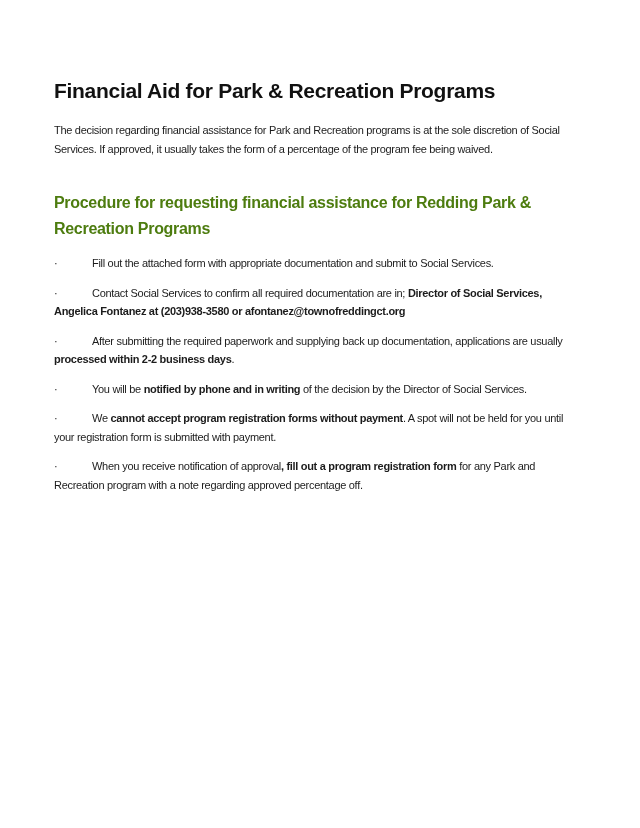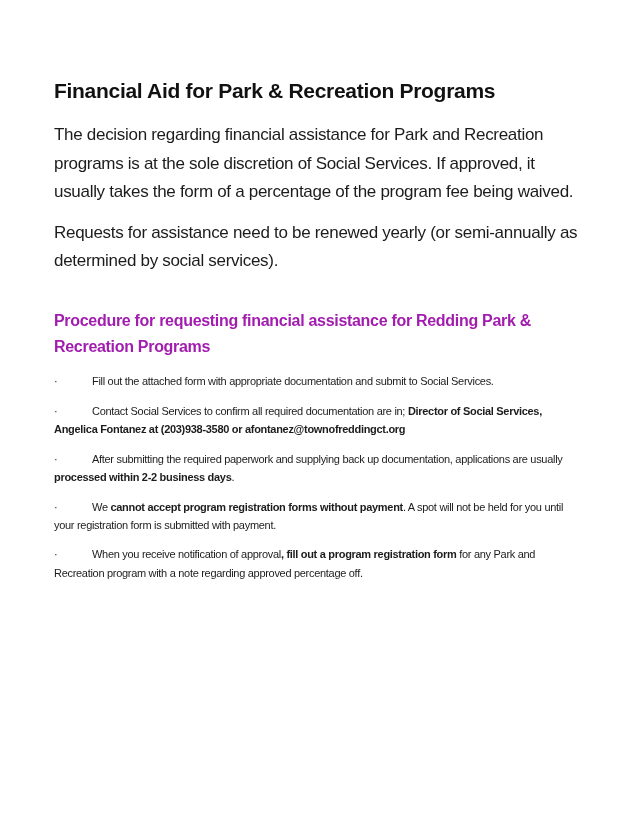--- a/index.html
+++ b/index.html
@@ -16,30 +16,30 @@
     overflow: hidden;
   }
   .doc-title {
     font-size: 21px;
     font-weight: 700;
     line-height: 1.25;
     margin: 0 0 17px 0;
     color: #111111;
   }
   .body-para {
-    font-size: 17px;
+    font-size: 11px;
     line-height: 1.68;
     margin: 0 0 12px 0;
   }
   .section-heading {
     font-size: 16px;
     font-weight: 700;
     line-height: 1.6;
     margin: 32px 0 13px 0;
-    color: #a21caf;
+    color: #4d7c0f;
   }
   .bullet-para {
     font-size: 11px;
     line-height: 1.68;
     margin: 0 0 11px 0;
   }
   .bullet-para .marker {
     display: inline-block;
     width: 38px;
   }
@@ -48,29 +48,29 @@
   }
 </style>
 </head>
 <body>
 
 <div class="page">
 
   <h1 class="doc-title">Financial Aid for Park &amp; Recreation Programs</h1>
 
   <p class="body-para">The decision regarding financial assistance for Park and Recreation programs is at the sole discretion of Social Services. If approved, it usually takes the form of a percentage of the program fee being waived.</p>
-  <p class="body-para">Requests for assistance need to be renewed yearly (or semi-annually as determined by social services).</p>
 
   <h2 class="section-heading">Procedure for requesting financial assistance for Redding Park &amp; Recreation Programs</h2>
 
   <p class="bullet-para"><span class="marker">·</span><span><span>Fill out the attached form with appropriate documentation and submit to Social Services.</span></span></p>
 
   <p class="bullet-para"><span class="marker">·</span><span><span>Contact Social Services to confirm all required documentation are in; </span><b>Director of Social Services, Angelica Fontanez at (203)938-3580 or afontanez@townofreddingct.org</b></span></p>
 
   <p class="bullet-para"><span class="marker">·</span><span><span>After submitting the required paperwork and supplying back up documentation, applications are usually </span><b>processed within 2-2 business days</b><span>.</span></span></p>
 
+  <p class="bullet-para"><span class="marker">·</span><span><span>You will be </span><b>notified by phone and in writing</b><span> of the decision by the Director of Social Services.</span></span></p>
 
   <p class="bullet-para"><span class="marker">·</span><span><span>We </span><b>cannot accept program registration forms without payment</b><span>. A spot will not be held for you until your registration form is submitted with payment.</span></span></p>
 
   <p class="bullet-para"><span class="marker">·</span><span><span>When you receive notification of approval</span><b>, fill out a program registration form</b><span> for any Park and Recreation program with a note regarding approved percentage off.</span></span></p>
 
 
 </div>
 
 </body></html>

